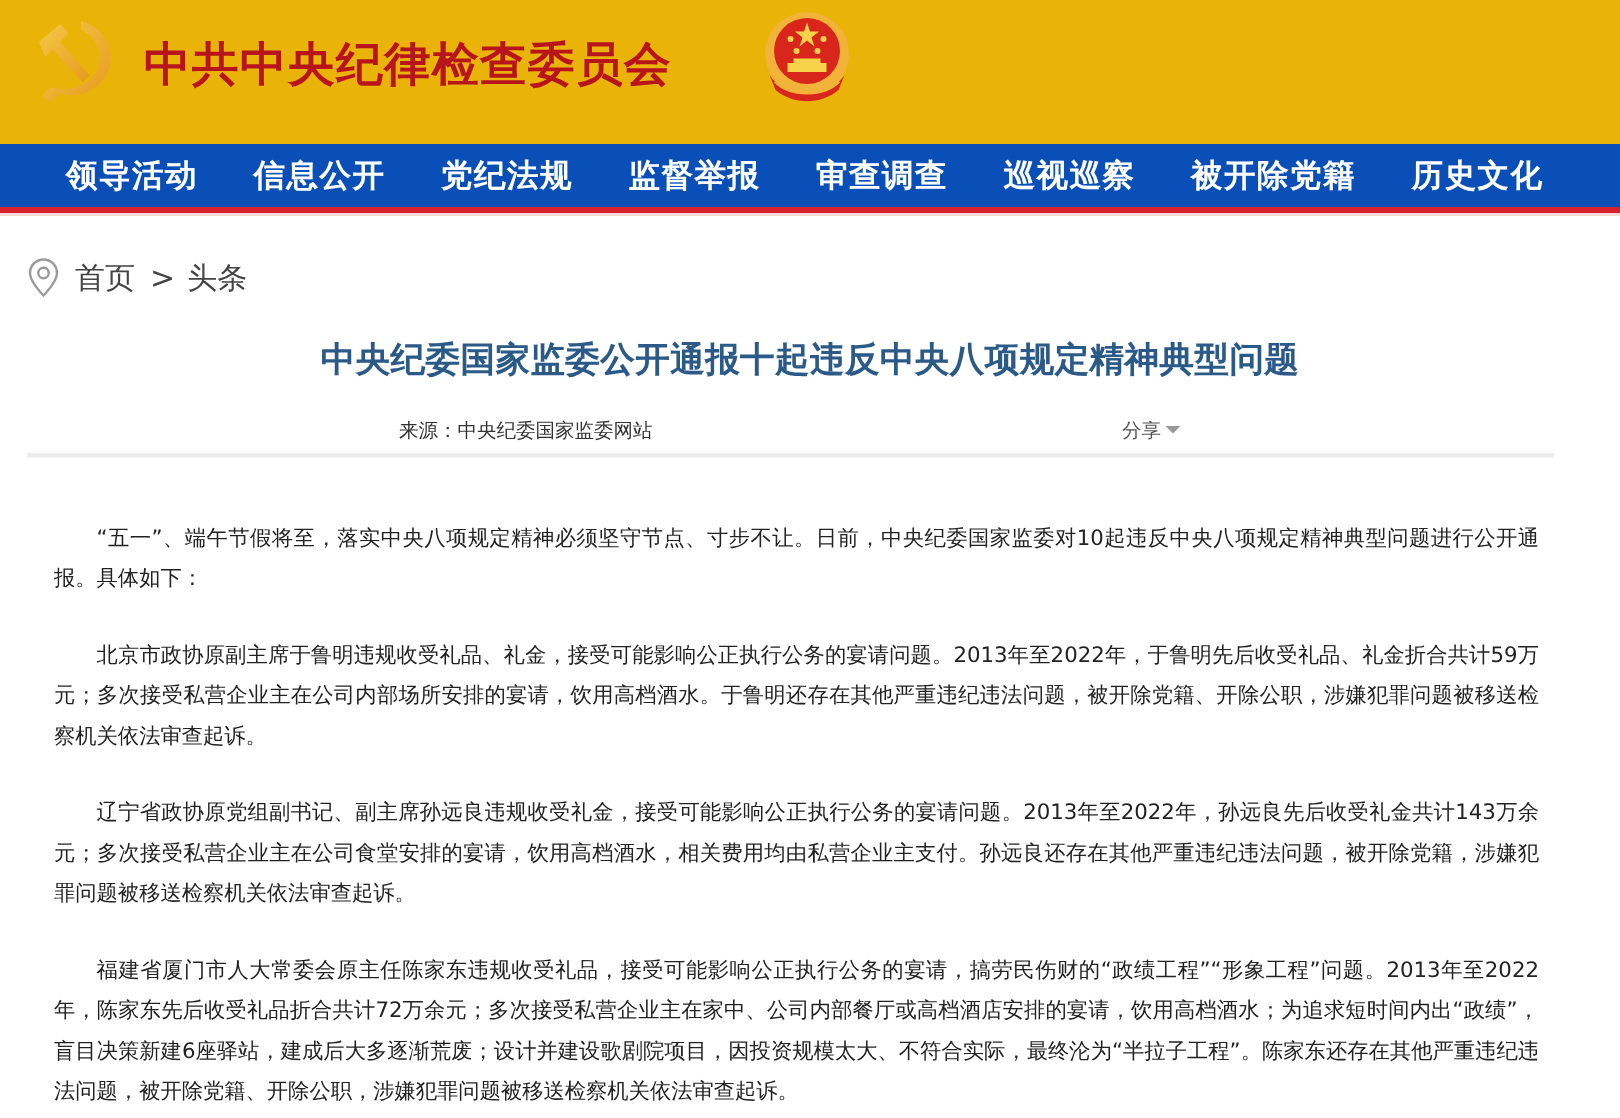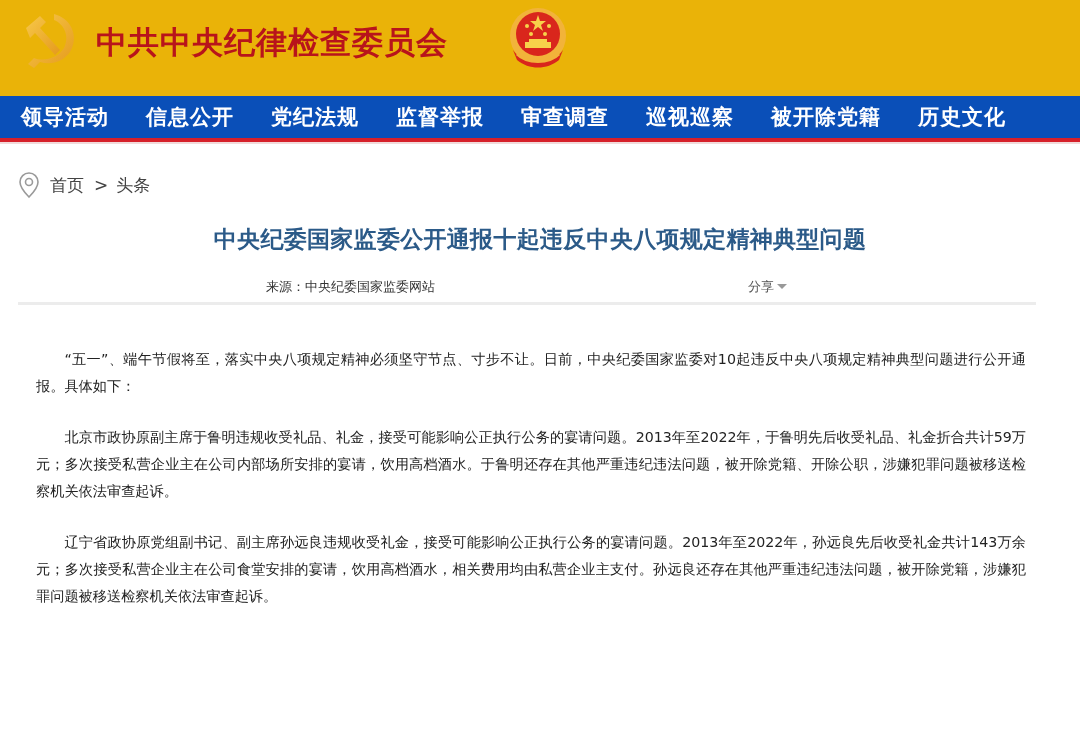--- a/index.html
+++ b/index.html
@@ -7,27 +7,27 @@
     body { font-family: "DejaVu Sans", "Liberation Sans", sans-serif; color: #333; position: relative; }
 
     
     .header { position: absolute; left: 0; top: 0; width: 1080px; height: 96px; background: #eab308; }
     .party-emblem { position: absolute; left: 20px; top: 10px; width: 60px; height: 60px; }
     .party-title { position: absolute; left: 96px; top: 22px; font-family: "DejaVu Serif", "Liberation Serif", serif; font-weight: bold; font-size: 31px; letter-spacing: 1px; color: #b8141b; white-space: nowrap; }
     .state-emblem { position: absolute; left: 507px; top: 6px; width: 62px; height: 66px; }
     .state-title { position: absolute; left: 582px; top: 22px; font-family: "DejaVu Serif", "Liberation Serif", serif; font-weight: bold; font-size: 31px; letter-spacing: 0.5px; color: #b8141b; white-space: nowrap; }
 
     
-    .nav { position: absolute; left: 0; top: 96px; width: 1080px; height: 42px; background: #0a4fb8; display: flex; align-items: center; padding-left: 21px; }
+    .nav { position: absolute; left: 0; top: 96px; width: 1080px; height: 42px; background: #0a4fb8; display: flex; align-items: center; padding-left: 44px; }
     .nav-item { font-family: "DejaVu Serif", "Liberation Serif", serif; font-weight: bold; font-size: 21px; color: #fff; margin-right: 37px; white-space: nowrap; letter-spacing: 1px; cursor: pointer; }
     .nav-stripe { position: absolute; left: 0; top: 138px; width: 1080px; height: 4px; background: #d6202a; }
     .nav-shadow { position: absolute; left: 0; top: 142px; width: 1080px; height: 2px; background: #f1dada; }
 
     
-    .breadcrumb { position: absolute; left: 18px; top: 170px; display: flex; align-items: center; height: 30px; font-size: 17px; color: #444; }
+    .breadcrumb { position: absolute; left: 18px; top: 170px; display: flex; align-items: center; height: 30px; font-size: 20px; color: #444; }
     .pin-icon { width: 22px; height: 28px; margin-right: 10px; }
     .crumb { cursor: pointer; color: #444; }
     .crumb-sep { margin: 0 8px 0 10px; color: #444; }
 
     
     .article-title { position: absolute; left: 0; top: 224px; width: 1080px; text-align: center; font-size: 23px; font-weight: bold; color: #2b5a88; letter-spacing: 0.3px; }
 
     
     .meta { position: absolute; top: 278px; left: 0; width: 1060px; height: 20px; font-size: 13px; color: #333; }
     .meta-source { position: absolute; left: 266px; top: 0; white-space: nowrap; }
@@ -101,13 +101,14 @@
 <div class="meta">
   <span class="meta-source">来源：中央纪委国家监委网站</span>
   <span class="meta-share"><span>分享</span><span class="caret"></span></span>
 </div>
 <div class="divider"></div>
 
 <div class="article-body">
   <p class="para">“五一”、端午节假将至，落实中央八项规定精神必须坚守节点、寸步不让。日前，中央纪委国家监委对10起违反中央八项规定精神典型问题进行公开通报。具体如下：</p>
   <p class="para">北京市政协原副主席于鲁明违规收受礼品、礼金，接受可能影响公正执行公务的宴请问题。2013年至2022年，于鲁明先后收受礼品、礼金折合共计59万元；多次接受私营企业主在公司内部场所安排的宴请，饮用高档酒水。于鲁明还存在其他严重违纪违法问题，被开除党籍、开除公职，涉嫌犯罪问题被移送检察机关依法审查起诉。</p>
   <p class="para">辽宁省政协原党组副书记、副主席孙远良违规收受礼金，接受可能影响公正执行公务的宴请问题。2013年至2022年，孙远良先后收受礼金共计143万余元；多次接受私营企业主在公司食堂安排的宴请，饮用高档酒水，相关费用均由私营企业主支付。孙远良还存在其他严重违纪违法问题，被开除党籍，涉嫌犯罪问题被移送检察机关依法审查起诉。</p>
+  <p class="para">福建省厦门市人大常委会原主任陈家东违规收受礼品，接受可能影响公正执行公务的宴请，搞劳民伤财的“政绩工程”“形象工程”问题。2013年至2022年，陈家东先后收受礼品折合共计72万余元；多次接受私营企业主在家中、公司内部餐厅或高档酒店安排的宴请，饮用高档酒水；为追求短时间内出“政绩”，盲目决策新建6座驿站，建成后大多逐渐荒废；设计并建设歌剧院项目，因投资规模太大、不符合实际，最终沦为“半拉子工程”。陈家东还存在其他严重违纪违法问题，被开除党籍、开除公职，涉嫌犯罪问题被移送检察机关依法审查起诉。</p>
 </div>
 
 </body></html>

